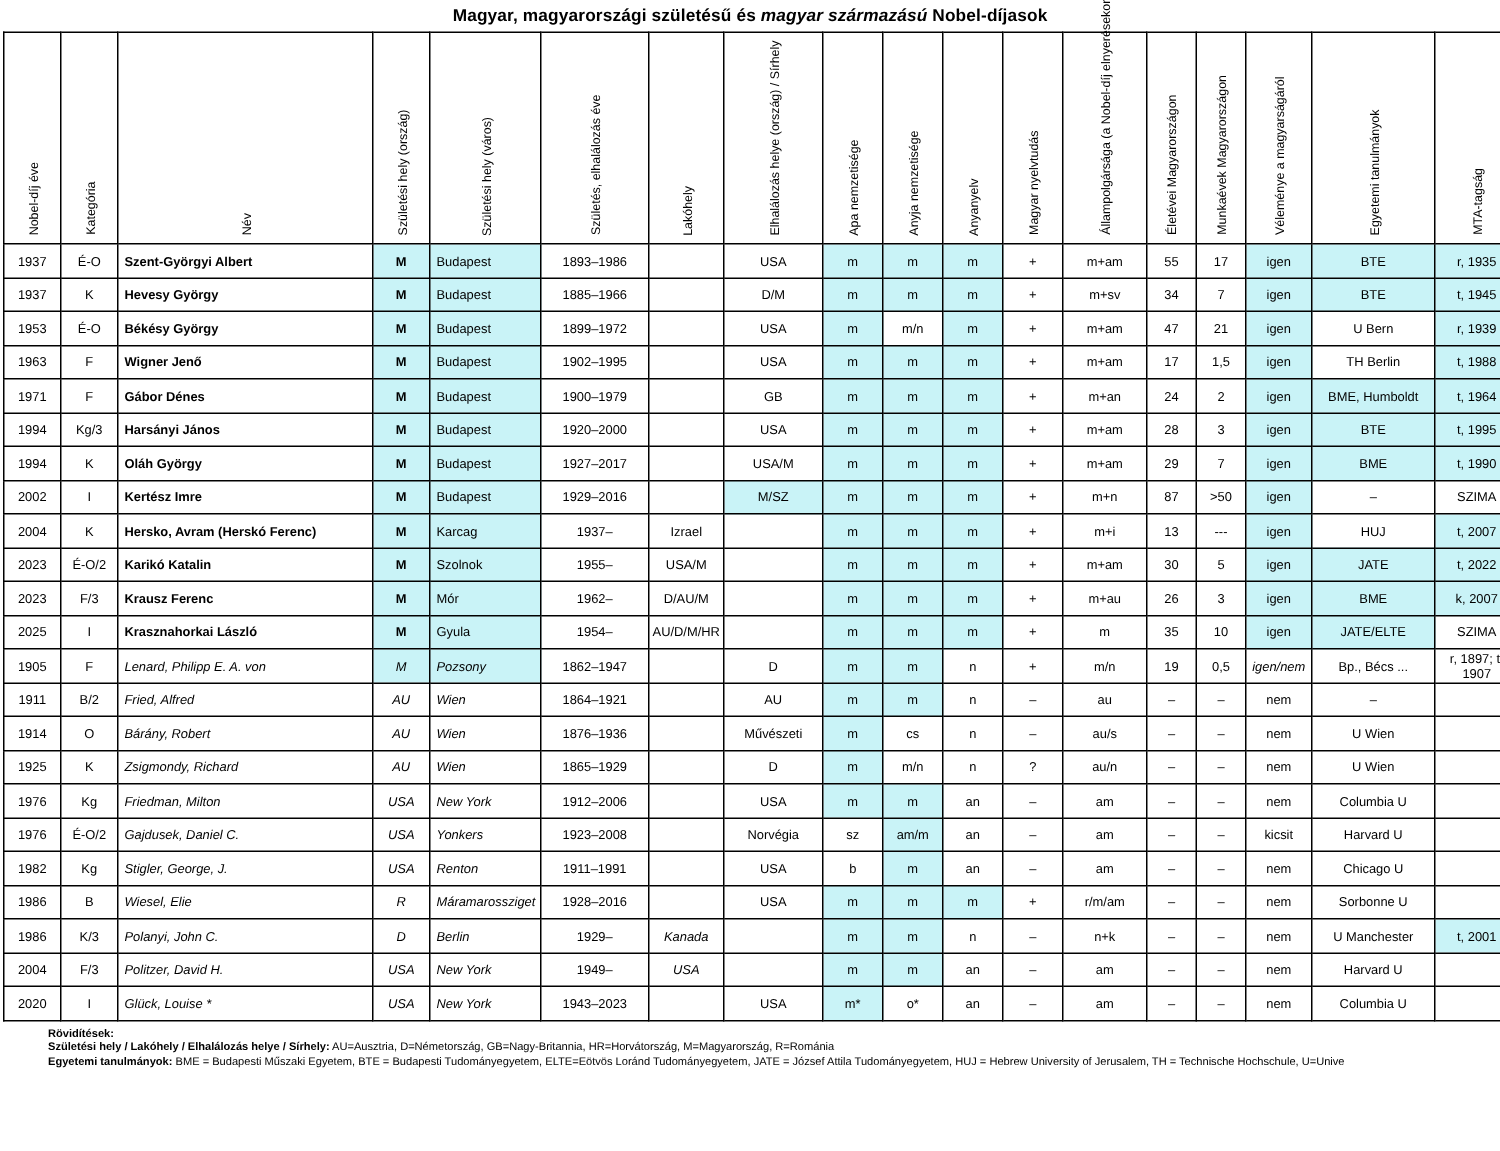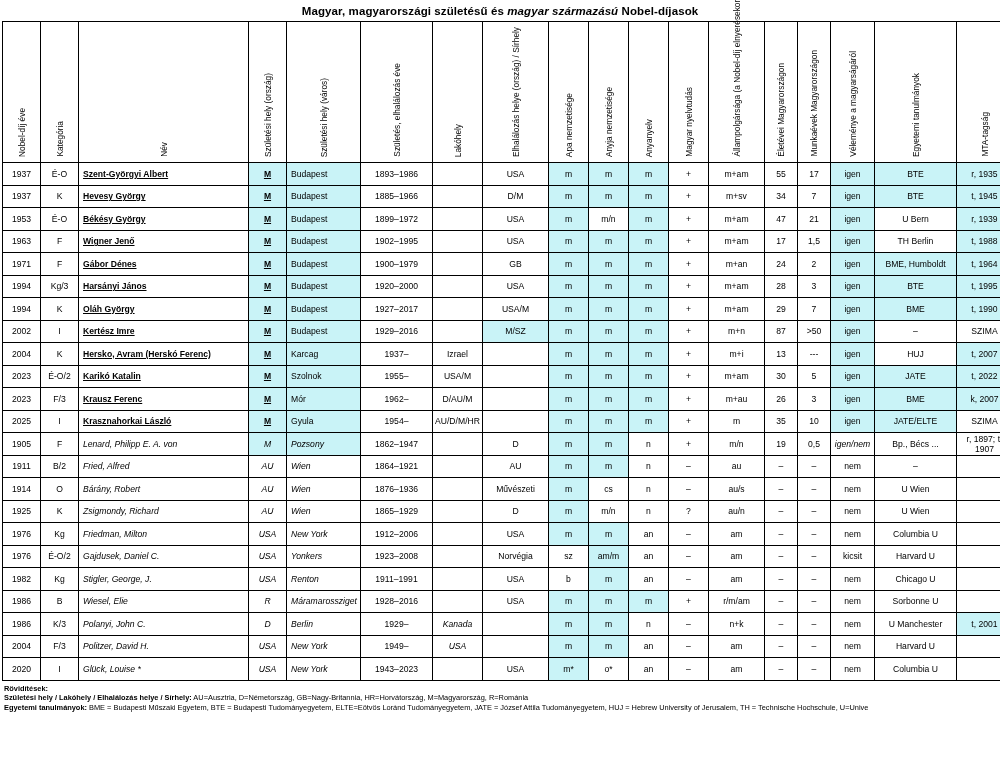--- a/index.html
+++ b/index.html
@@ -10,24 +10,24 @@
   table.main{border-collapse:collapse;table-layout:fixed;margin:0 2px;width:996px;font-size:8.6px;}
   table.main td,table.main th{border:1px solid #000;padding:0;vertical-align:middle;}
   thead th{height:140px;font-weight:normal;font-size:8.3px;}
   .vtxt{writing-mode:vertical-rl;transform:rotate(180deg);white-space:nowrap;margin:0 auto;display:block;text-align:left;padding:3px 0;}
   .vwrap{height:136px;display:flex;align-items:flex-end;justify-content:center;}
   tbody td{height:21.5px;}
   .c{text-align:center;}
   .l{text-align:left;padding-left:4px !important;}
   .cy{background:#c9f3f7;}
   .it{font-style:italic;}
-  .b{font-weight:bold;text-decoration:underline;}
+  .b{font-weight:bold;}
   .notes{font-size:7.4px;line-height:1.32;padding:3px 4px 0 4px;}
   .notes .hd{font-weight:bold;}
-  .notes div{white-space:nowrap;overflow:hidden;}
+  .notes div{white-space:nowrap;overflow:hidden;margin-left:28px;}
   .sep-top td{border-top:1px solid #000;}
 </style>
 </head>
 <body>
 
 <div class="page">
 
   <div class="title">
     <span>Magyar, magyarországi születésű és </span><span class="it">magyar származású</span><span>  Nobel-díjasok</span>
   </div>

